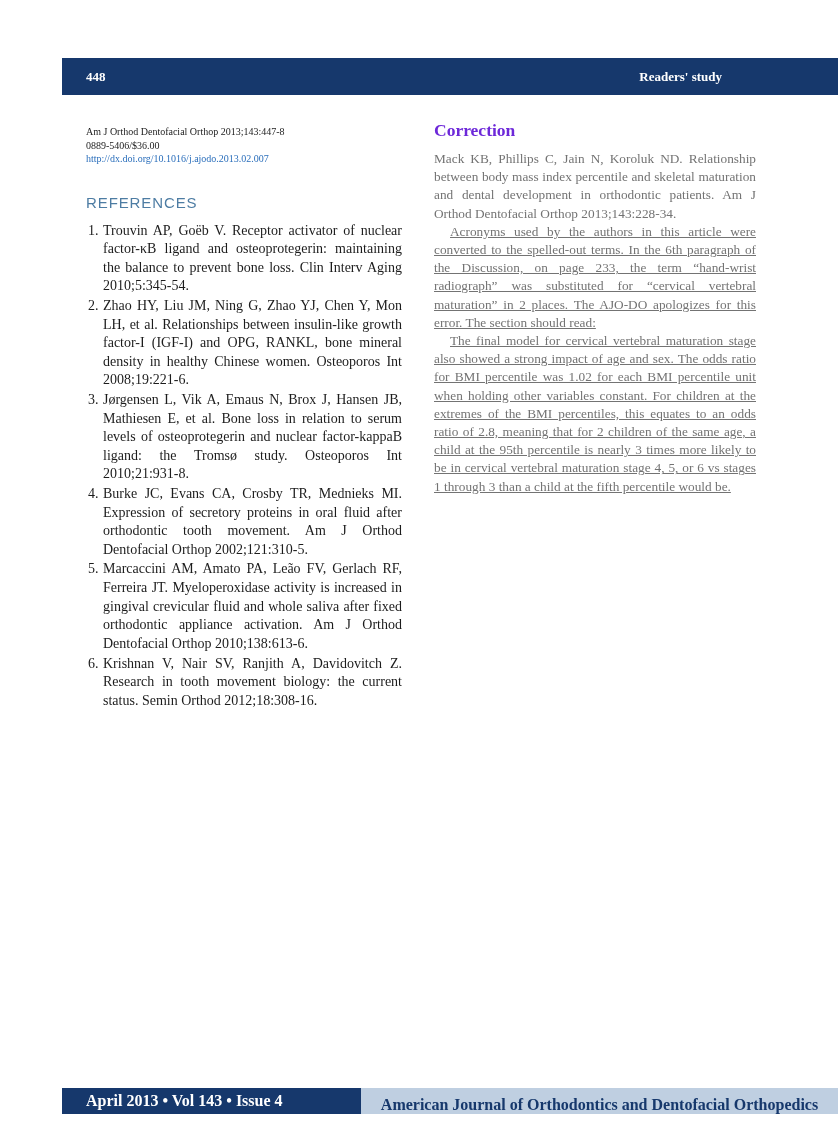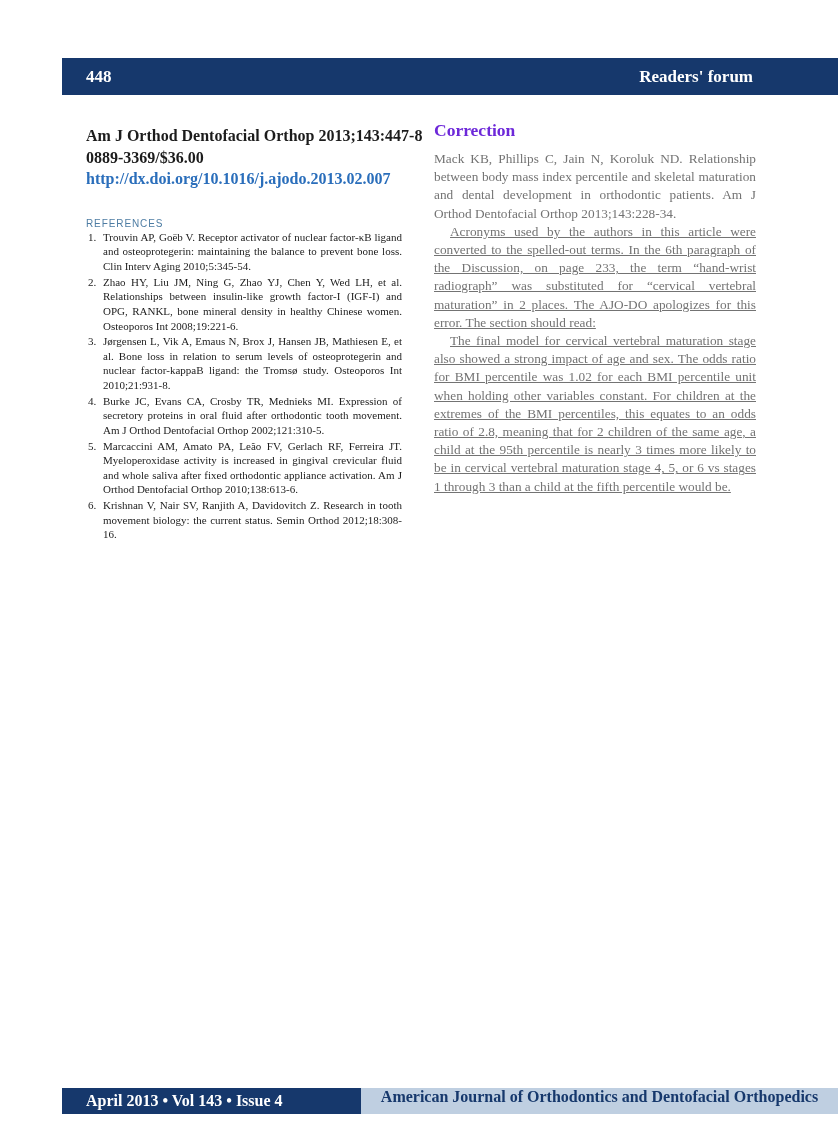--- a/index.html
+++ b/index.html
@@ -20,58 +20,58 @@
     position: absolute;
     top: 58px;
     left: 62px;
     right: 0;
     height: 37px;
     background: #16386c;
     color: #ffffff;
     display: flex;
     align-items: center;
     justify-content: space-between;
-    padding: 0 85px 0 24px;
-    font-size: 17px;
+    padding: 0 116px 0 24px;
+    font-size: 13px;
     font-weight: bold;
   }
 
   
   .col-left {
     position: absolute;
     top: 125px;
     left: 86px;
     width: 316px;
   }
   .col-right {
     position: absolute;
     top: 120px;
     left: 434px;
     width: 322px;
   }
 
   
-  .cite-block { font-size: 16px; line-height: 1.35; color: #1c1c1c; font-weight: bold; }
+  .cite-block { font-size: 10px; line-height: 1.35; color: #1c1c1c; }
   .cite-block div { white-space: nowrap; }
   .doi-link { color: #2a6ebb; text-decoration: none; cursor: pointer; text-align: right; }
 
   
   .refs-heading {
     margin-top: 28px;
     font-family: "Liberation Sans", sans-serif;
-    font-size: 10px;
+    font-size: 15px;
     letter-spacing: 0.9px;
     color: #4d7ca3;
     font-weight: normal;
   }
   .refs-list {
-    margin-top: 1px;
+    margin-top: 11px;
     list-style: none;
     counter-reset: refnum;
-    font-size: 11px;
+    font-size: 14px;
     line-height: 1.33;
     text-align: justify;
     color: #1c1c1c;
   }
   .refs-list li {
     position: relative;
     padding-left: 17px;
     counter-increment: refnum;
     margin-bottom: 1px;
   }
@@ -113,48 +113,48 @@
     color: #ffffff;
     display: flex;
     align-items: center;
     padding-left: 24px;
   }
   .footer-right {
     flex: 1;
     background: #bfcfe1;
     color: #16386c;
     display: flex;
-    align-items: flex-start;
+    align-items: flex-end;
     justify-content: center;
   }
 </style>
 </head>
 <body>
 
 <div class="page">
 
   <div class="header-bar">
     <span>448</span>
-    <span>Readers' forum</span>
+    <span>Readers' study</span>
   </div>
 
   <div class="col-left">
     <div class="cite-block">
       <div>Am J Orthod Dentofacial Orthop 2013;143:447-8</div>
-      <div>0889-3369/$36.00</div>
+      <div>0889-5406/$36.00</div>
       <div>
         <a class="doi-link">http://dx.doi.org/10.1016/j.ajodo.2013.02.007</a>
       </div>
     </div>
 
     <h2 class="refs-heading">REFERENCES</h2>
 
     <ol class="refs-list">
       <li>Trouvin AP, Goëb V. Receptor activator of nuclear factor-κB ligand and osteoprotegerin: maintaining the balance to prevent bone loss. Clin Interv Aging 2010;5:345-54.</li>
-      <li>Zhao HY, Liu JM, Ning G, Zhao YJ, Chen Y, Wed LH, et al. Relationships between insulin-like growth factor-I (IGF-I) and OPG, RANKL, bone mineral density in healthy Chinese women. Osteoporos Int 2008;19:221-6.</li>
+      <li>Zhao HY, Liu JM, Ning G, Zhao YJ, Chen Y, Mon LH, et al. Relationships between insulin-like growth factor-I (IGF-I) and OPG, RANKL, bone mineral density in healthy Chinese women. Osteoporos Int 2008;19:221-6.</li>
       <li>Jørgensen L, Vik A, Emaus N, Brox J, Hansen JB, Mathiesen E, et al. Bone loss in relation to serum levels of osteoprotegerin and nuclear factor-kappaB ligand: the Tromsø study. Osteoporos Int 2010;21:931-8.</li>
       <li>Burke JC, Evans CA, Crosby TR, Mednieks MI. Expression of secretory proteins in oral fluid after orthodontic tooth movement. Am J Orthod Dentofacial Orthop 2002;121:310-5.</li>
       <li>Marcaccini AM, Amato PA, Leão FV, Gerlach RF, Ferreira JT. Myeloperoxidase activity is increased in gingival crevicular fluid and whole saliva after fixed orthodontic appliance activation. Am J Orthod Dentofacial Orthop 2010;138:613-6.</li>
       <li>Krishnan V, Nair SV, Ranjith A, Davidovitch Z. Research in tooth movement biology: the current status. Semin Orthod 2012;18:308-16.</li>
     </ol>
   </div>
 
   <div class="col-right">
     <h1 class="correction-heading">Correction</h1>
     <div class="correction-body">

